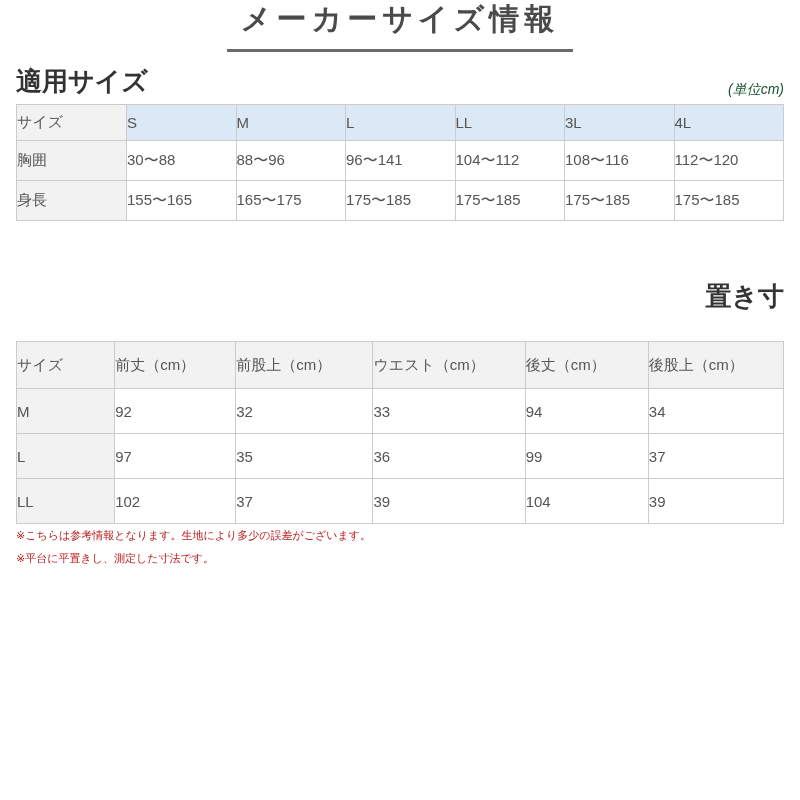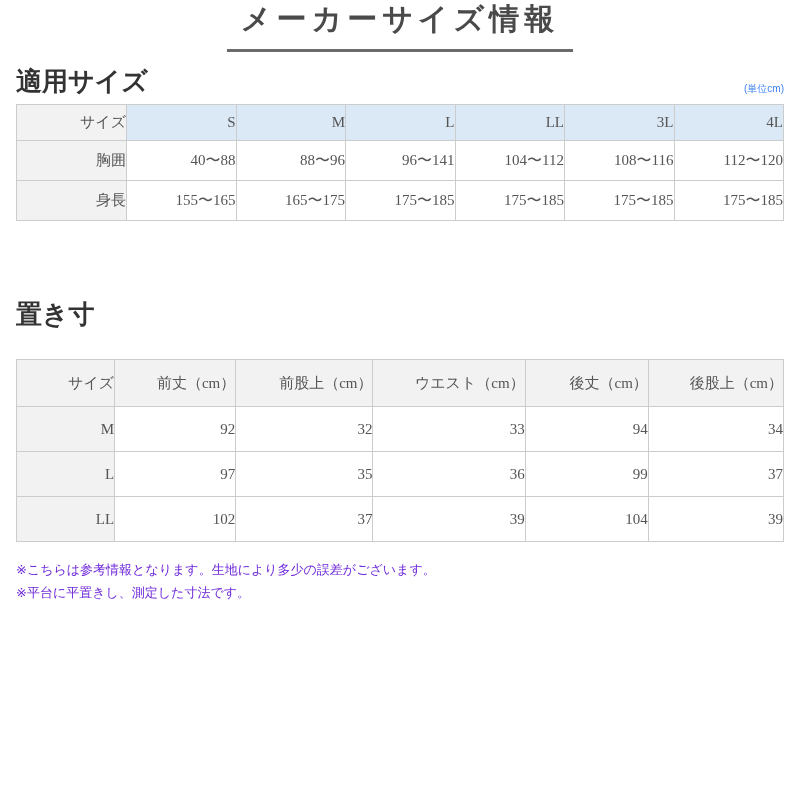--- a/index.html
+++ b/index.html
@@ -41,59 +41,59 @@
     align-items: flex-end;
     margin-top: 12px;
   }
   .section-heading {
     font-size: 26px;
     font-weight: bold;
     color: #333333;
     line-height: 34px;
   }
   .unit-note {
-    font-size: 10px;
-    color: #3b82f6;
+    font-size: 14px;
+    color: #14532d;
     line-height: 18px;
+    font-style: italic;
   }
 
   
   table {
     width: 100%;
     border-collapse: collapse;
     table-layout: fixed;
     font-size: 15px;
     color: var(--text-cell);
   }
   th, td {
     border: 1px solid var(--border-gray);
-    text-align: right;
+    text-align: left;
     vertical-align: middle;
     font-weight: normal;
-    font-family: Liberation Serif, serif;
   }
 
   .size-table { margin-top: 6px; }
   .size-table thead th { height: 36px; background: var(--header-blue); }
   .size-table thead th.corner { background: var(--header-gray); }
   .size-table tbody th { background: var(--header-gray); }
   .size-table tbody tr { height: 40px; }
 
-  .flat-section-head { margin-top: 76px; }
+  .flat-section-head { margin-top: 58px; justify-content: flex-end; }
   .flat-table { margin-top: 28px; }
   .flat-table thead th { height: 47px; background: var(--header-gray); }
   .flat-table tbody th { background: var(--header-gray); }
   .flat-table tbody tr { height: 45px; }
 
   
   .notes {
     list-style: none;
-    margin-top: 16px;
-    font-size: 13px;
-    color: #6d28d9;
+    margin-top: 0;
+    font-size: 11px;
+    color: #b91c1c;
     line-height: 23px;
   }
 </style>
 </head>
 <body>
 
 <div class="page">
 
   <div class="title-wrap">
     <span class="page-title">メーカーサイズ情報</span>
@@ -121,21 +121,21 @@
         <th>M</th>
         <th>L</th>
         <th>LL</th>
         <th>3L</th>
         <th>4L</th>
       </tr>
     </thead>
     <tbody>
       <tr>
         <th>胸囲</th>
-        <td>40〜88</td>
+        <td>30〜88</td>
         <td>88〜96</td>
         <td>96〜141</td>
         <td>104〜112</td>
         <td>108〜116</td>
         <td>112〜120</td>
       </tr>
       <tr>
         <th>身長</th>
         <td>155〜165</td>
         <td>165〜175</td>

